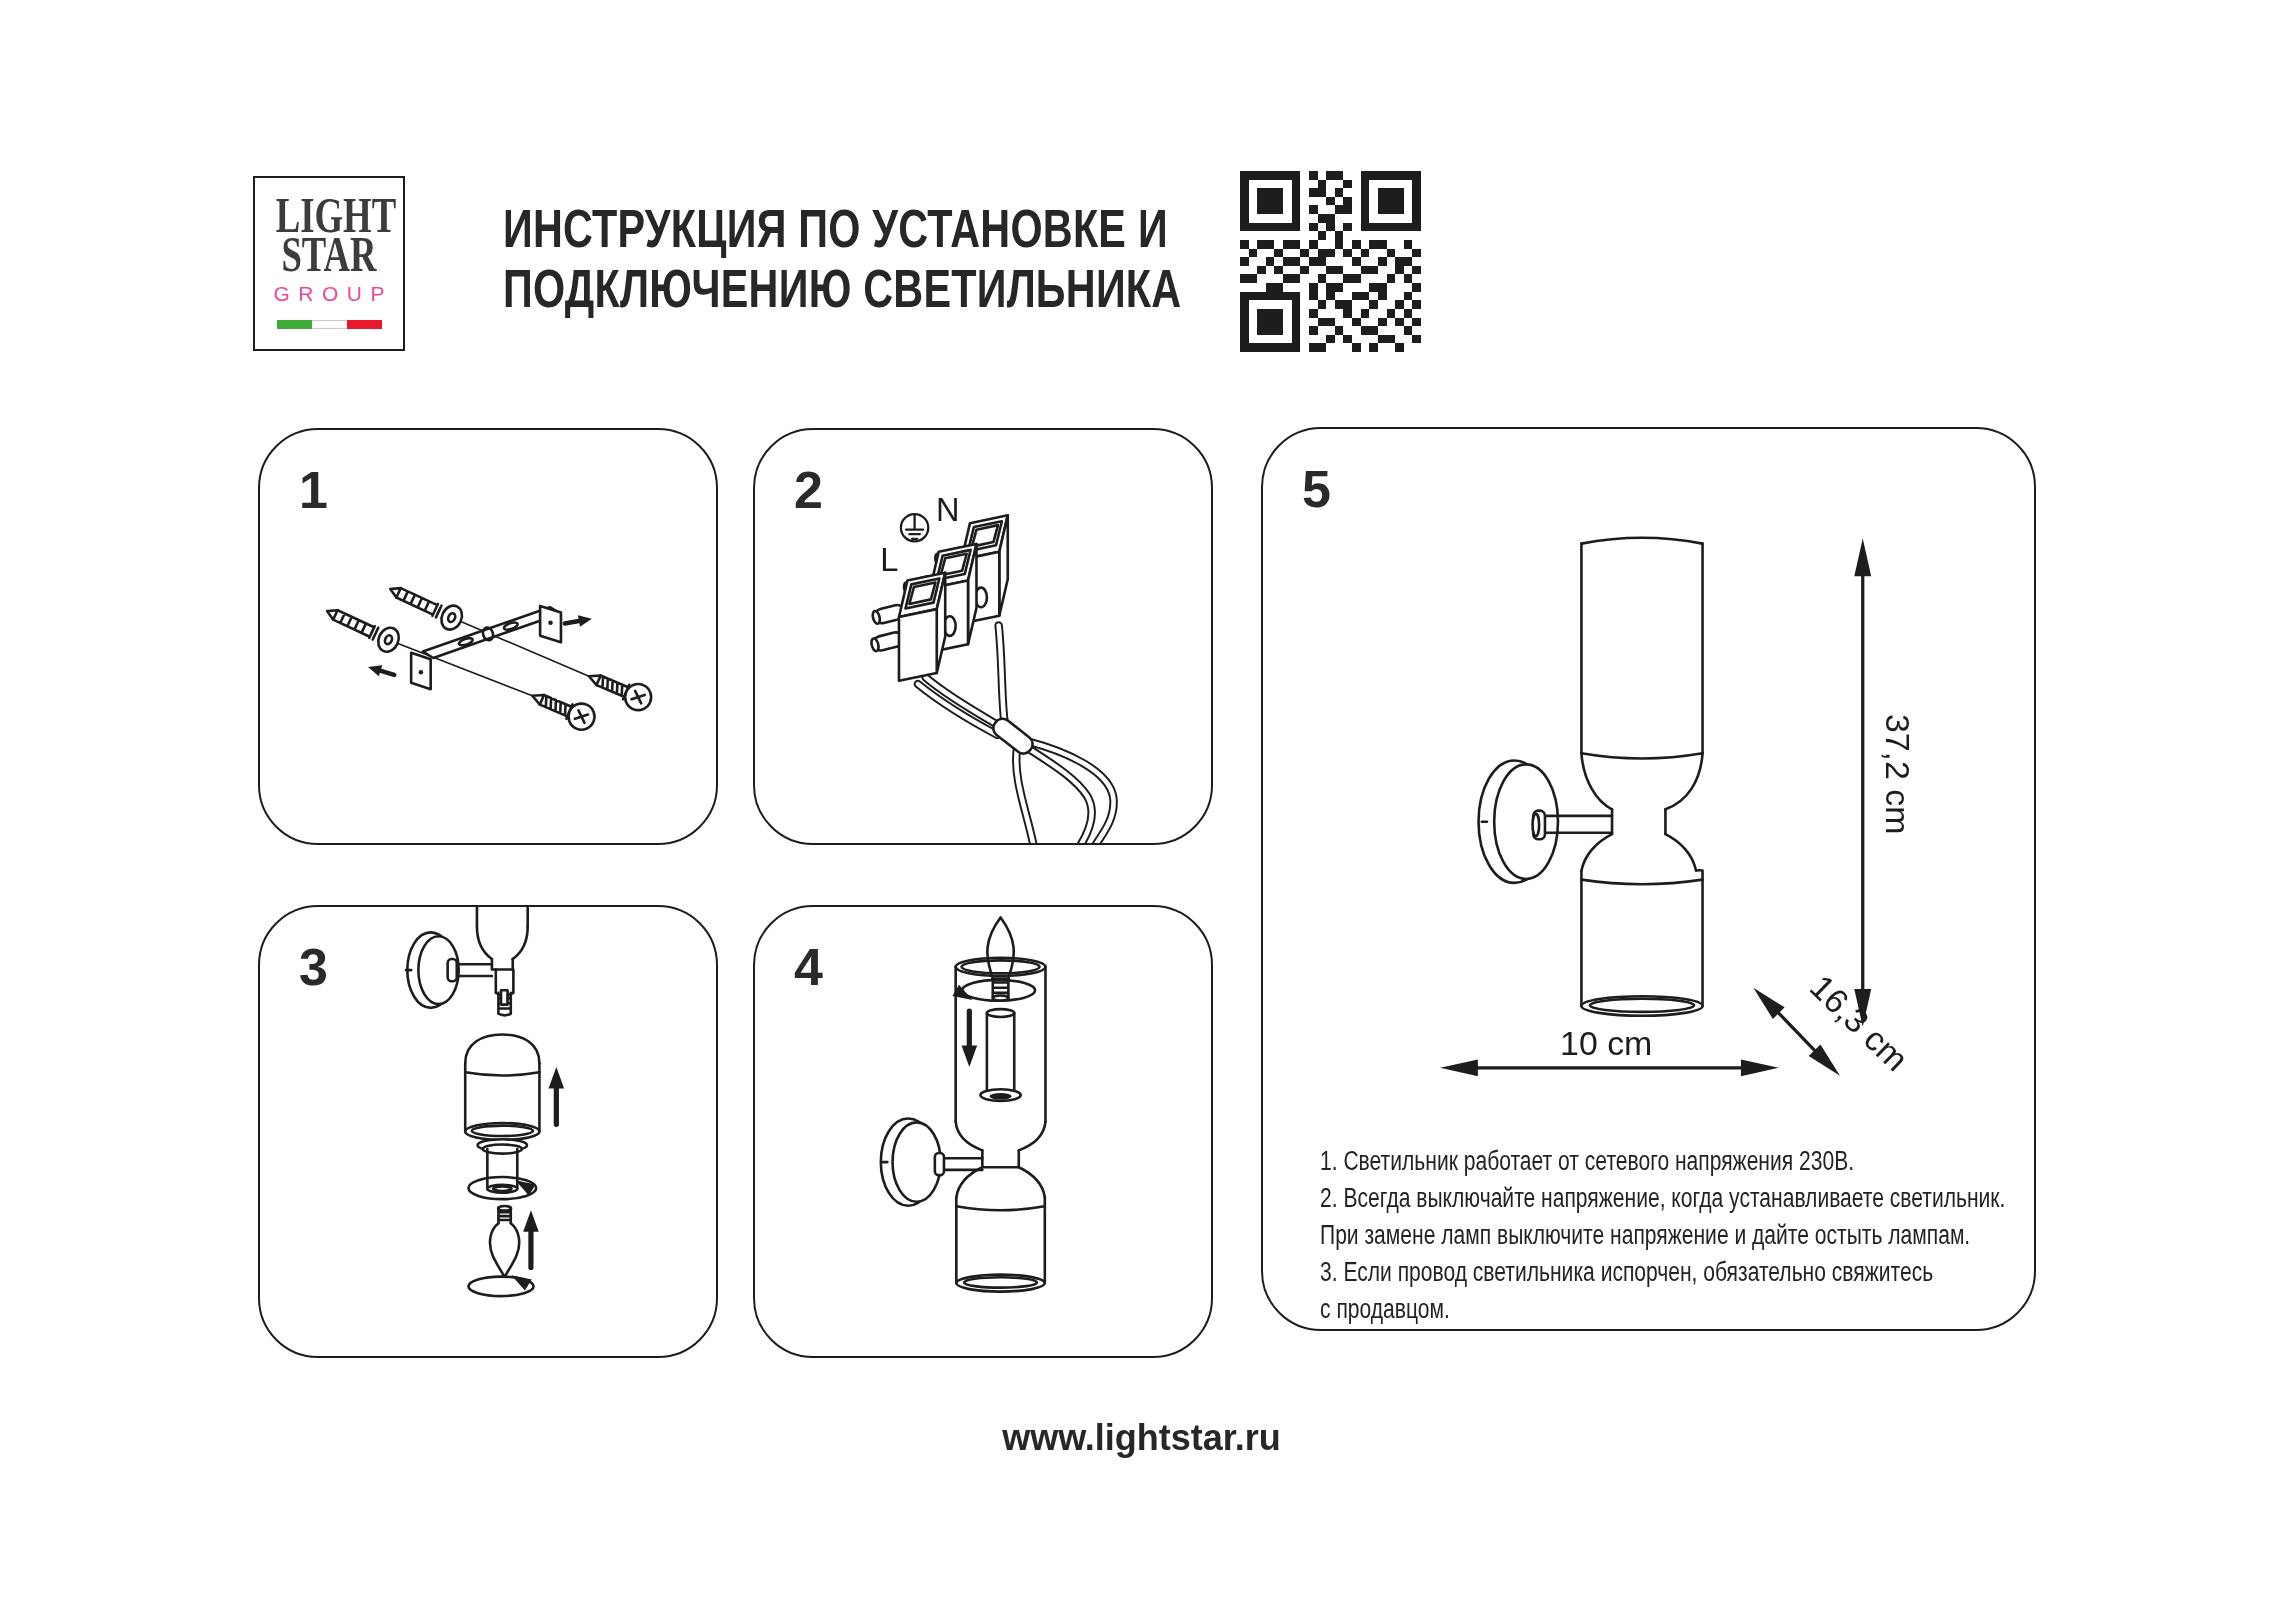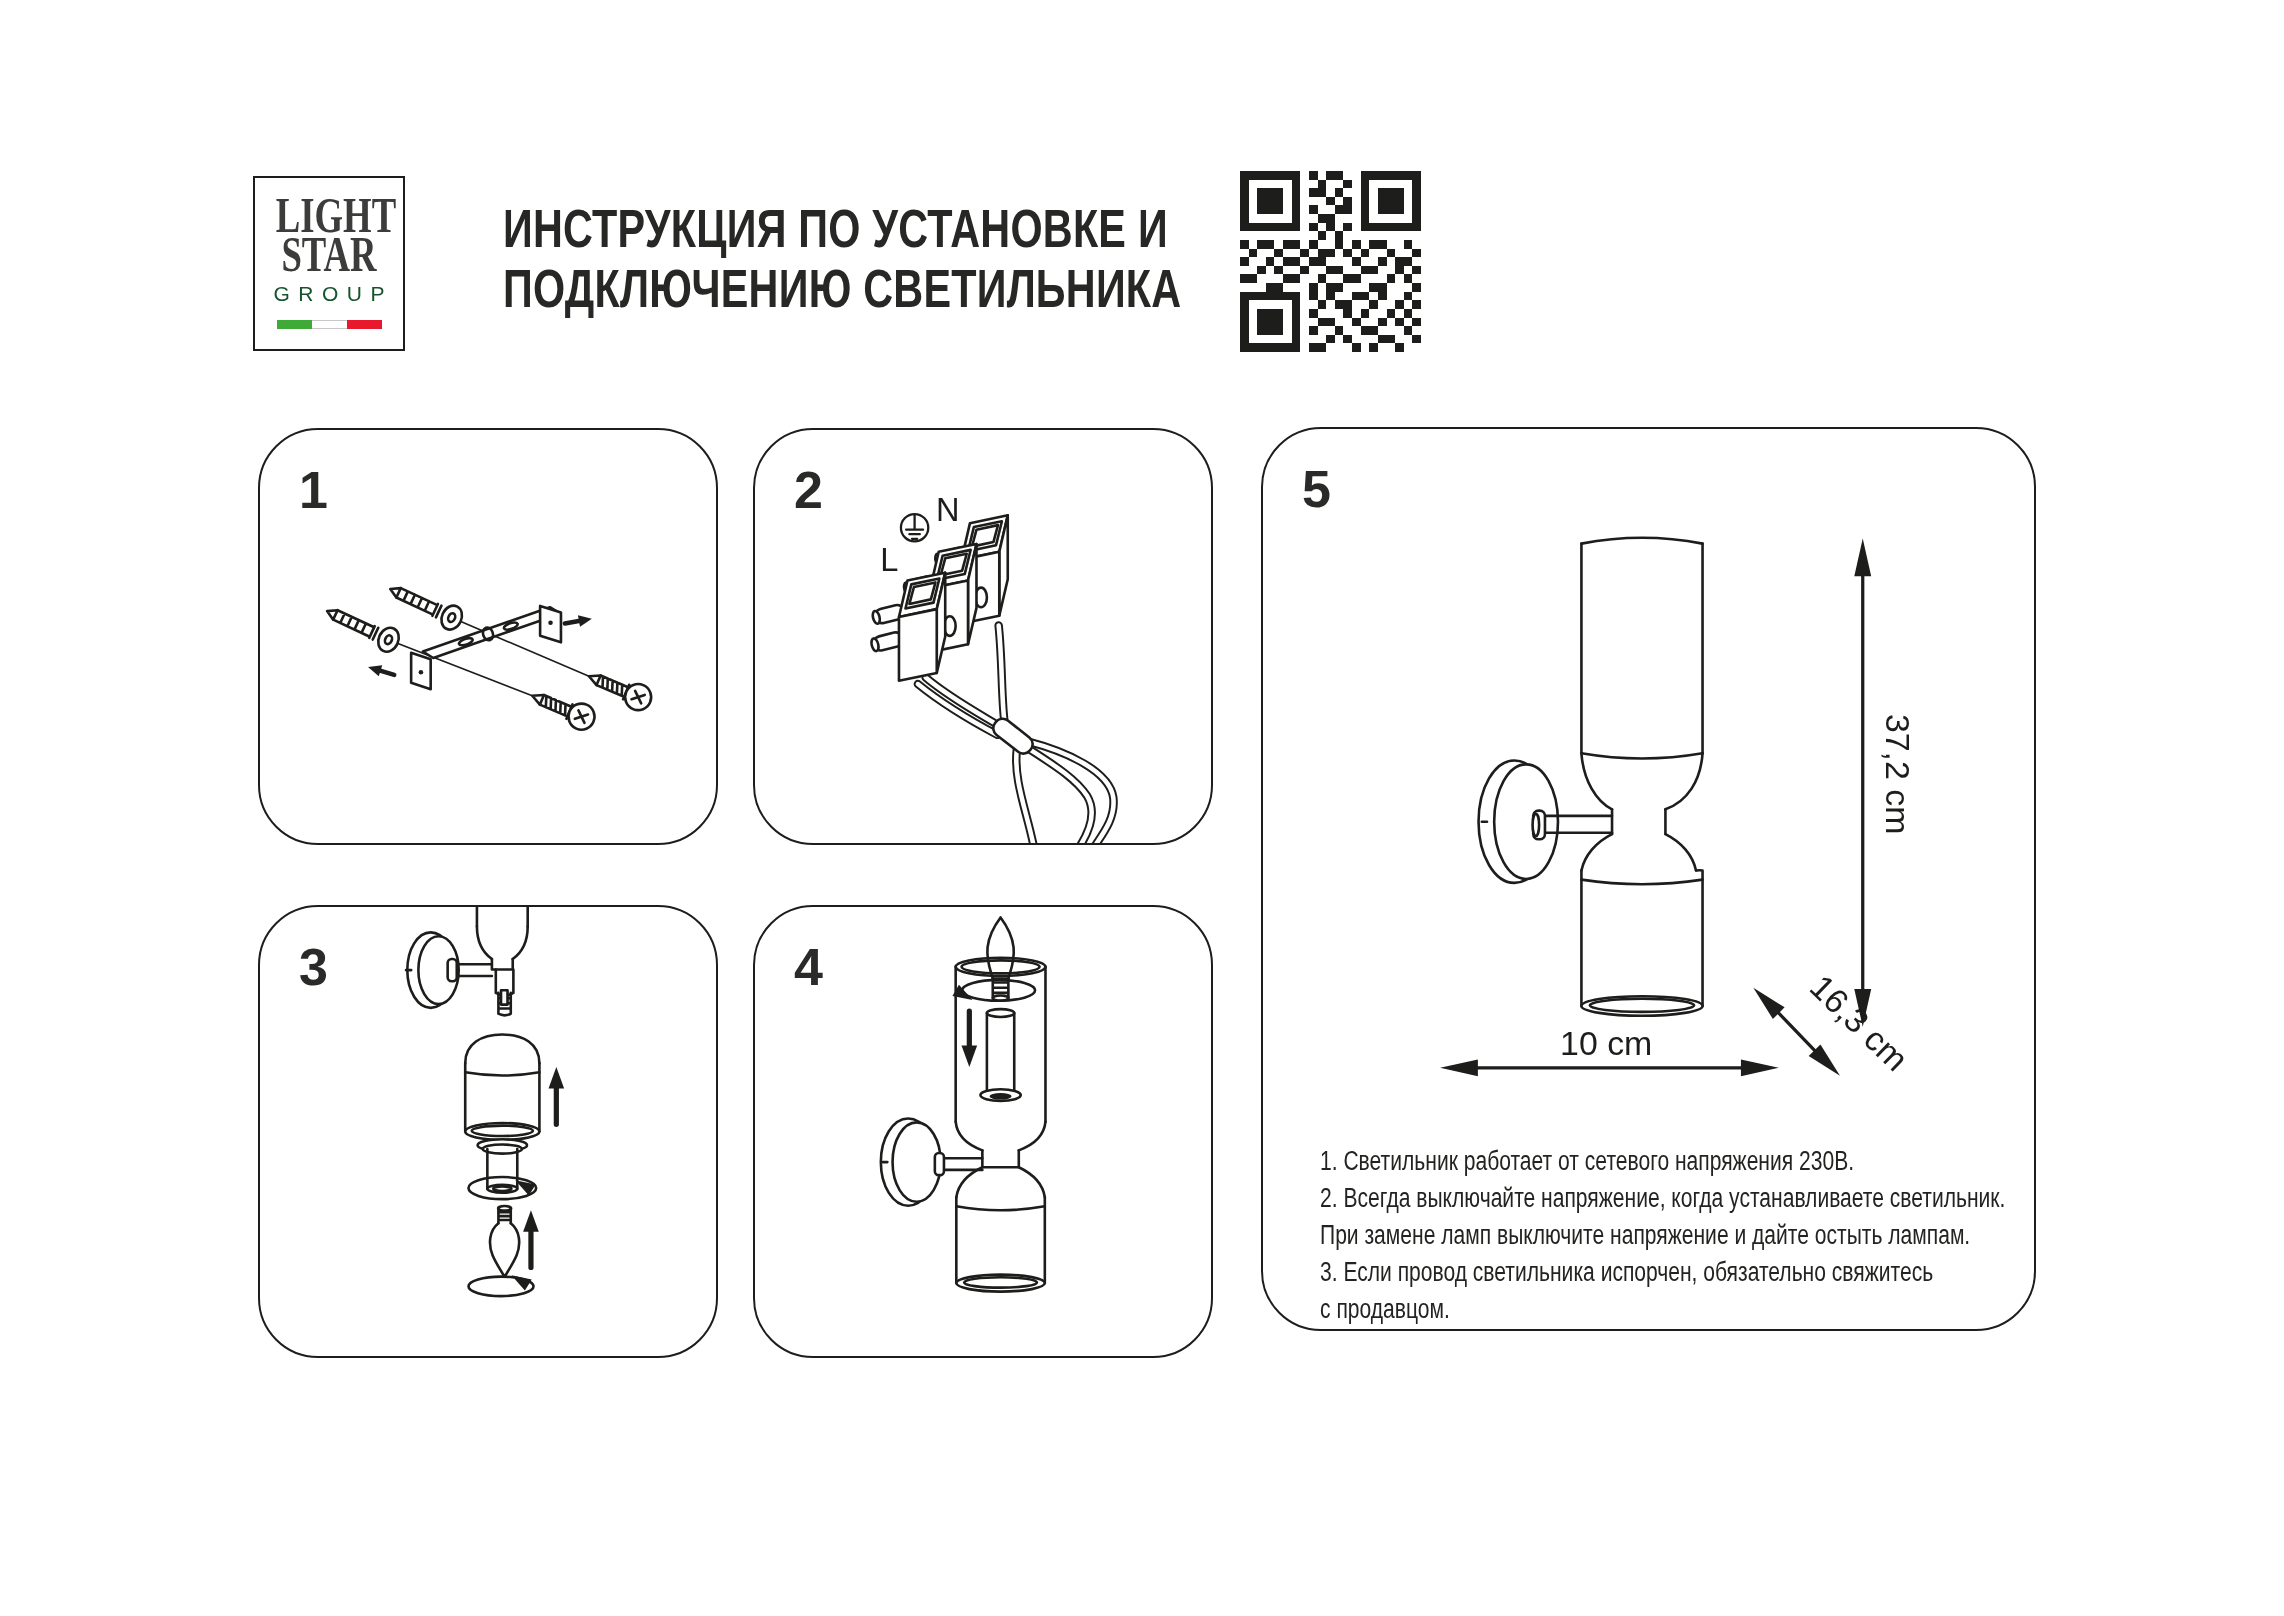--- a/index.html
+++ b/index.html
@@ -6,21 +6,21 @@
   html,body{margin:0;padding:0;background:#fff;}
   .page{position:relative;width:2284px;height:1616px;background:#fff;overflow:hidden;
         font-family:"Liberation Sans",sans-serif;color:var(--ink);}
   
   .logo-box{position:absolute;left:253px;top:176px;width:148px;height:171px;border:2px solid var(--ink);}
   .logo-line{position:absolute;left:0;right:0;text-align:center;font-family:"Liberation Serif",serif;
              font-weight:bold;color:#3c3c3b;transform:scaleX(0.72);transform-origin:50% 0;}
   .logo-light{top:18px;font-size:51px;line-height:39px;}
   .logo-star{top:57px;font-size:51px;line-height:39px;}
   .logo-group{position:absolute;left:0;right:0;top:104px;text-align:center;font-size:21px;
-              letter-spacing:8.5px;text-indent:8.5px;color:#14532d;font-family:"Liberation Sans",sans-serif;}
+              letter-spacing:8.5px;text-indent:8.5px;color:#ec4899;font-family:"Liberation Sans",sans-serif;}
   .flag{position:absolute;left:21.5px;top:142px;width:105px;height:9px;display:flex;}
   .flag span{flex:1;}
   .title{position:absolute;left:503px;top:199px;font-size:53px;line-height:60px;font-weight:bold;
          color:#272725;transform:scaleX(0.78);transform-origin:0 0;white-space:nowrap;letter-spacing:0.3px;}
   .qr{position:absolute;left:1240px;top:171px;width:181px;height:181px;}
   .series-block{position:absolute;left:1493px;top:215px;width:521px;text-align:center;color:#272725;}
   .series-line{font-size:34px;font-weight:bold;letter-spacing:0;}
   .article-line{margin-top:22px;font-size:44px;font-weight:bold;transform:scaleX(0.9);transform-origin:50% 0;}
   
   .panel{position:absolute;border:2px solid var(--ink);border-radius:60px;background:#fff;}
@@ -393,15 +393,16 @@
 
     <div class="notes">
       <div>1. Светильник работает от сетевого напряжения 230В.</div>
       <div>2. Всегда выключайте напряжение, когда устанавливаете светильник.</div>
       <div>При замене ламп выключите напряжение и дайте остыть лампам.</div>
       <div>3. Если провод светильника испорчен, обязательно свяжитесь</div>
       <div>с продавцом.</div>
     </div>
   </div>
 
+  <div class="website">www.lightstar.ru</div>
 
 </div>
 
 
 </body></html>

